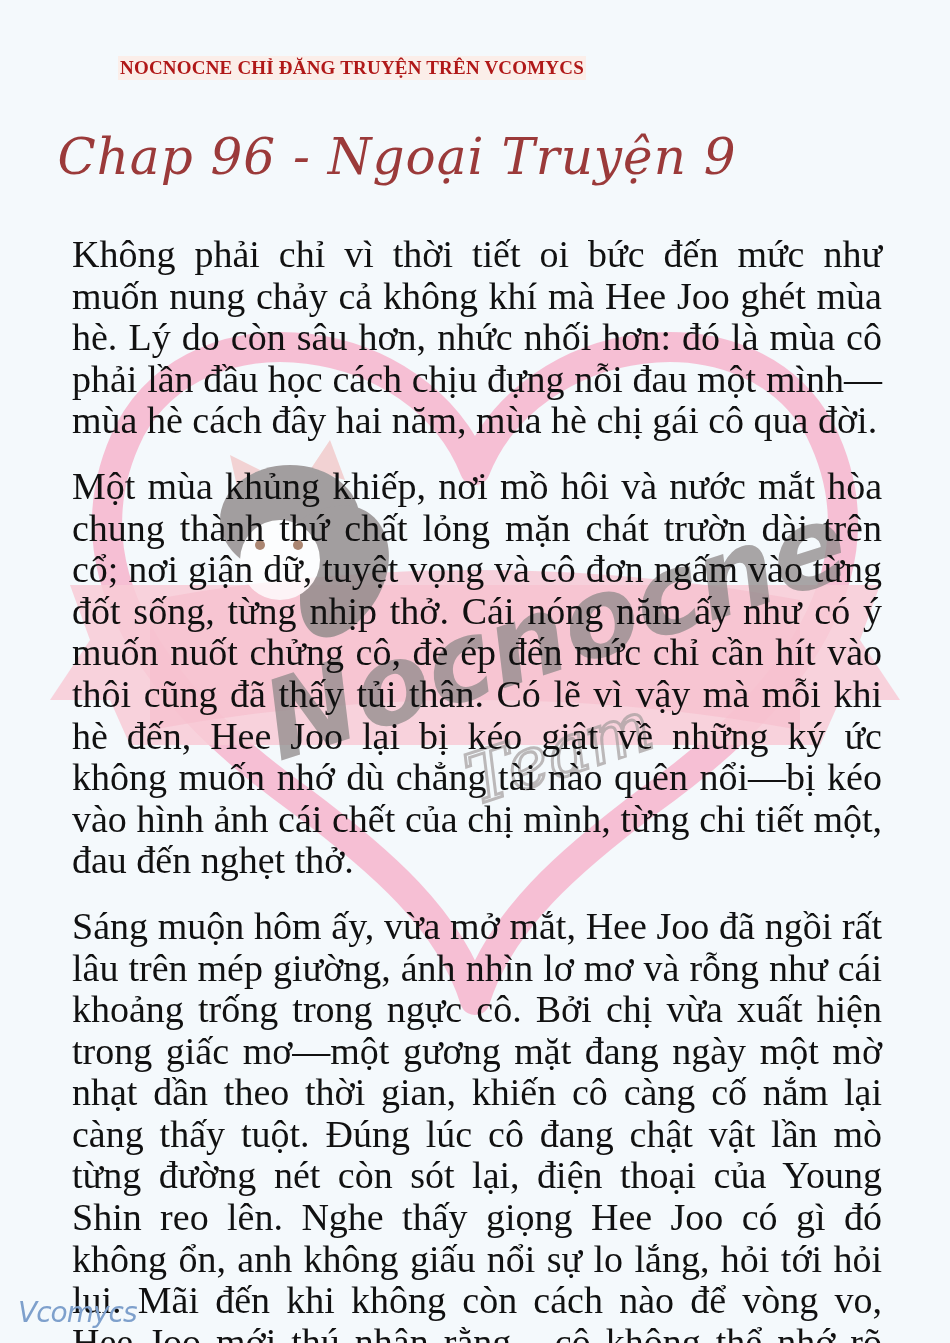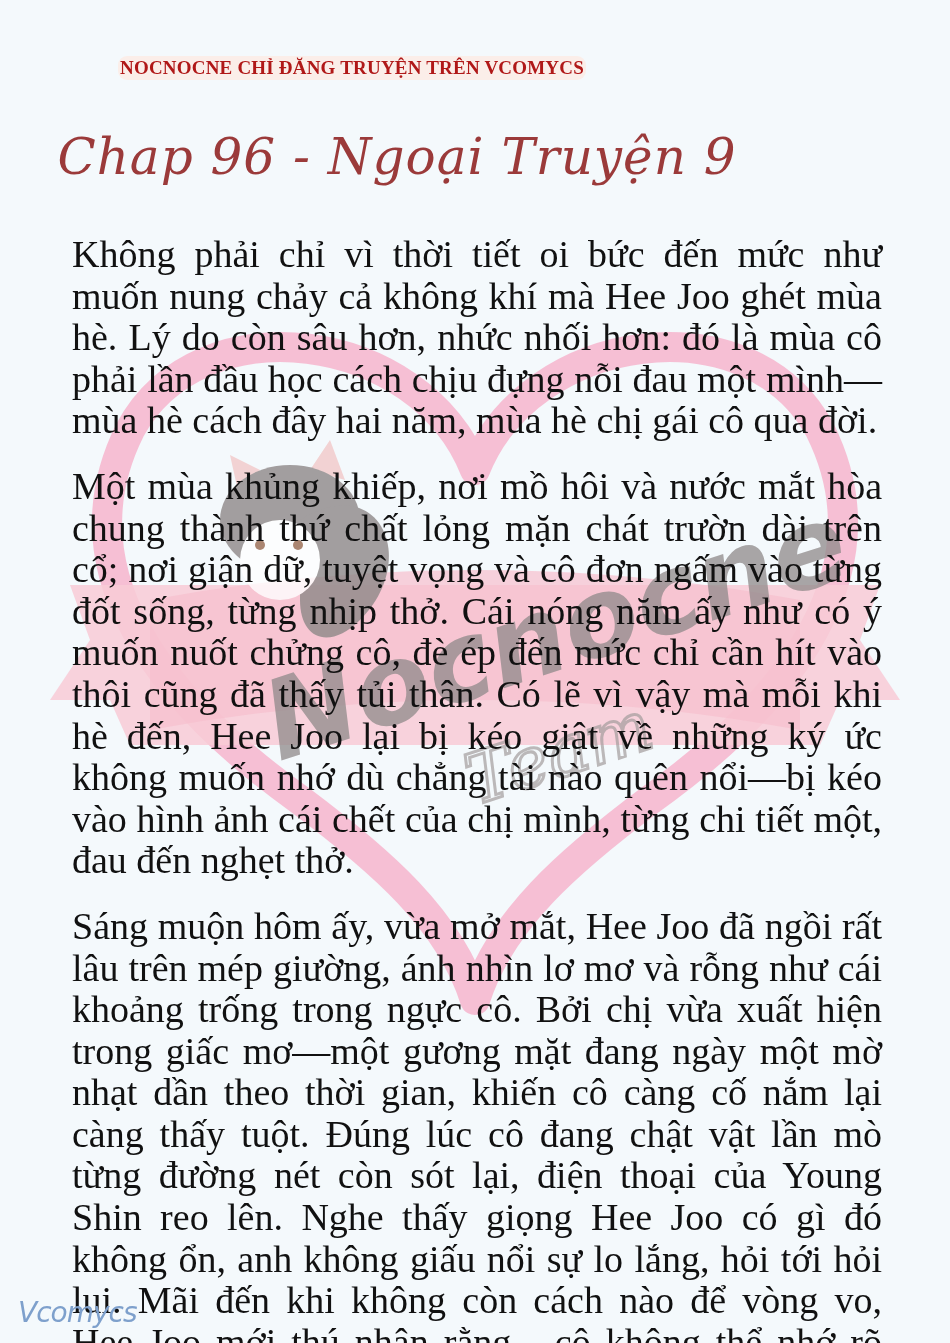--- a/index.html
+++ b/index.html
@@ -9,21 +9,20 @@
     position:relative;
     font-family:"Liberation Serif","DejaVu Serif",serif;
   }
   .watermark { position:absolute; left:0; top:0; width:950px; height:1343px; pointer-events:none; z-index:0; }
   .notice {
     position:absolute; left:118px; top:56px;
     font-family:"Liberation Serif",serif; font-weight:bold;
     font-size:19px; color:#b01818; letter-spacing:0.2px;
     background:#fbeee9; padding:1px 2px;
     z-index:2;
-    border-radius:9px;
   }
   .chapter-title {
     position:absolute; left:0; width:794px; top:128px;
     text-align:center;
     font-family:"DejaVu Serif","Liberation Serif",serif;
     font-style:italic; font-size:50px; color:#9b3a3a;
     letter-spacing:1px;
     z-index:2;
   }
   .content {

